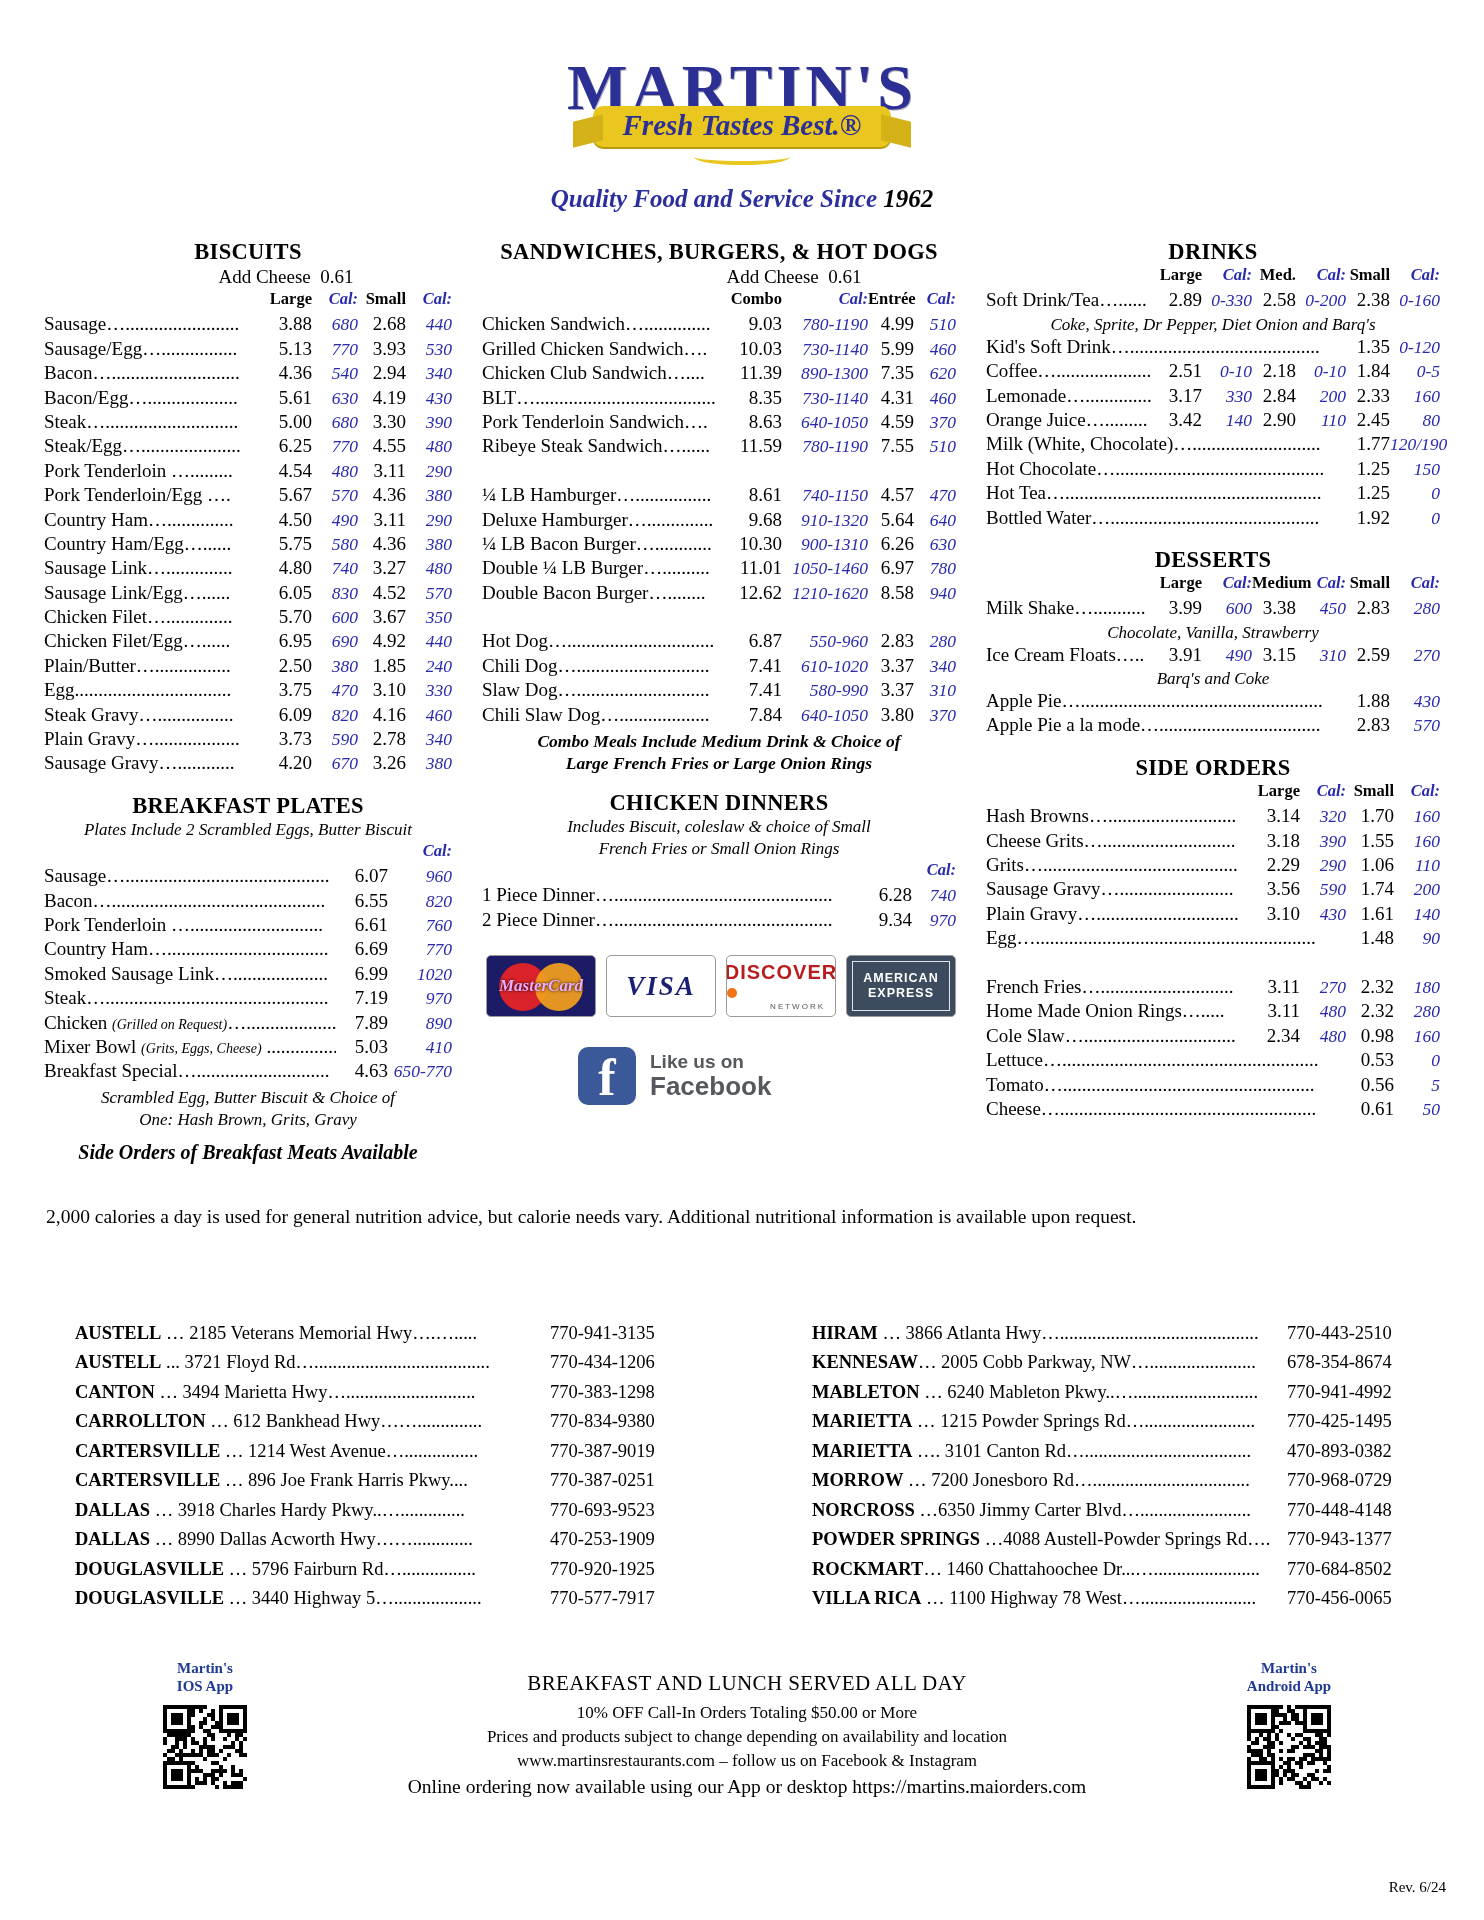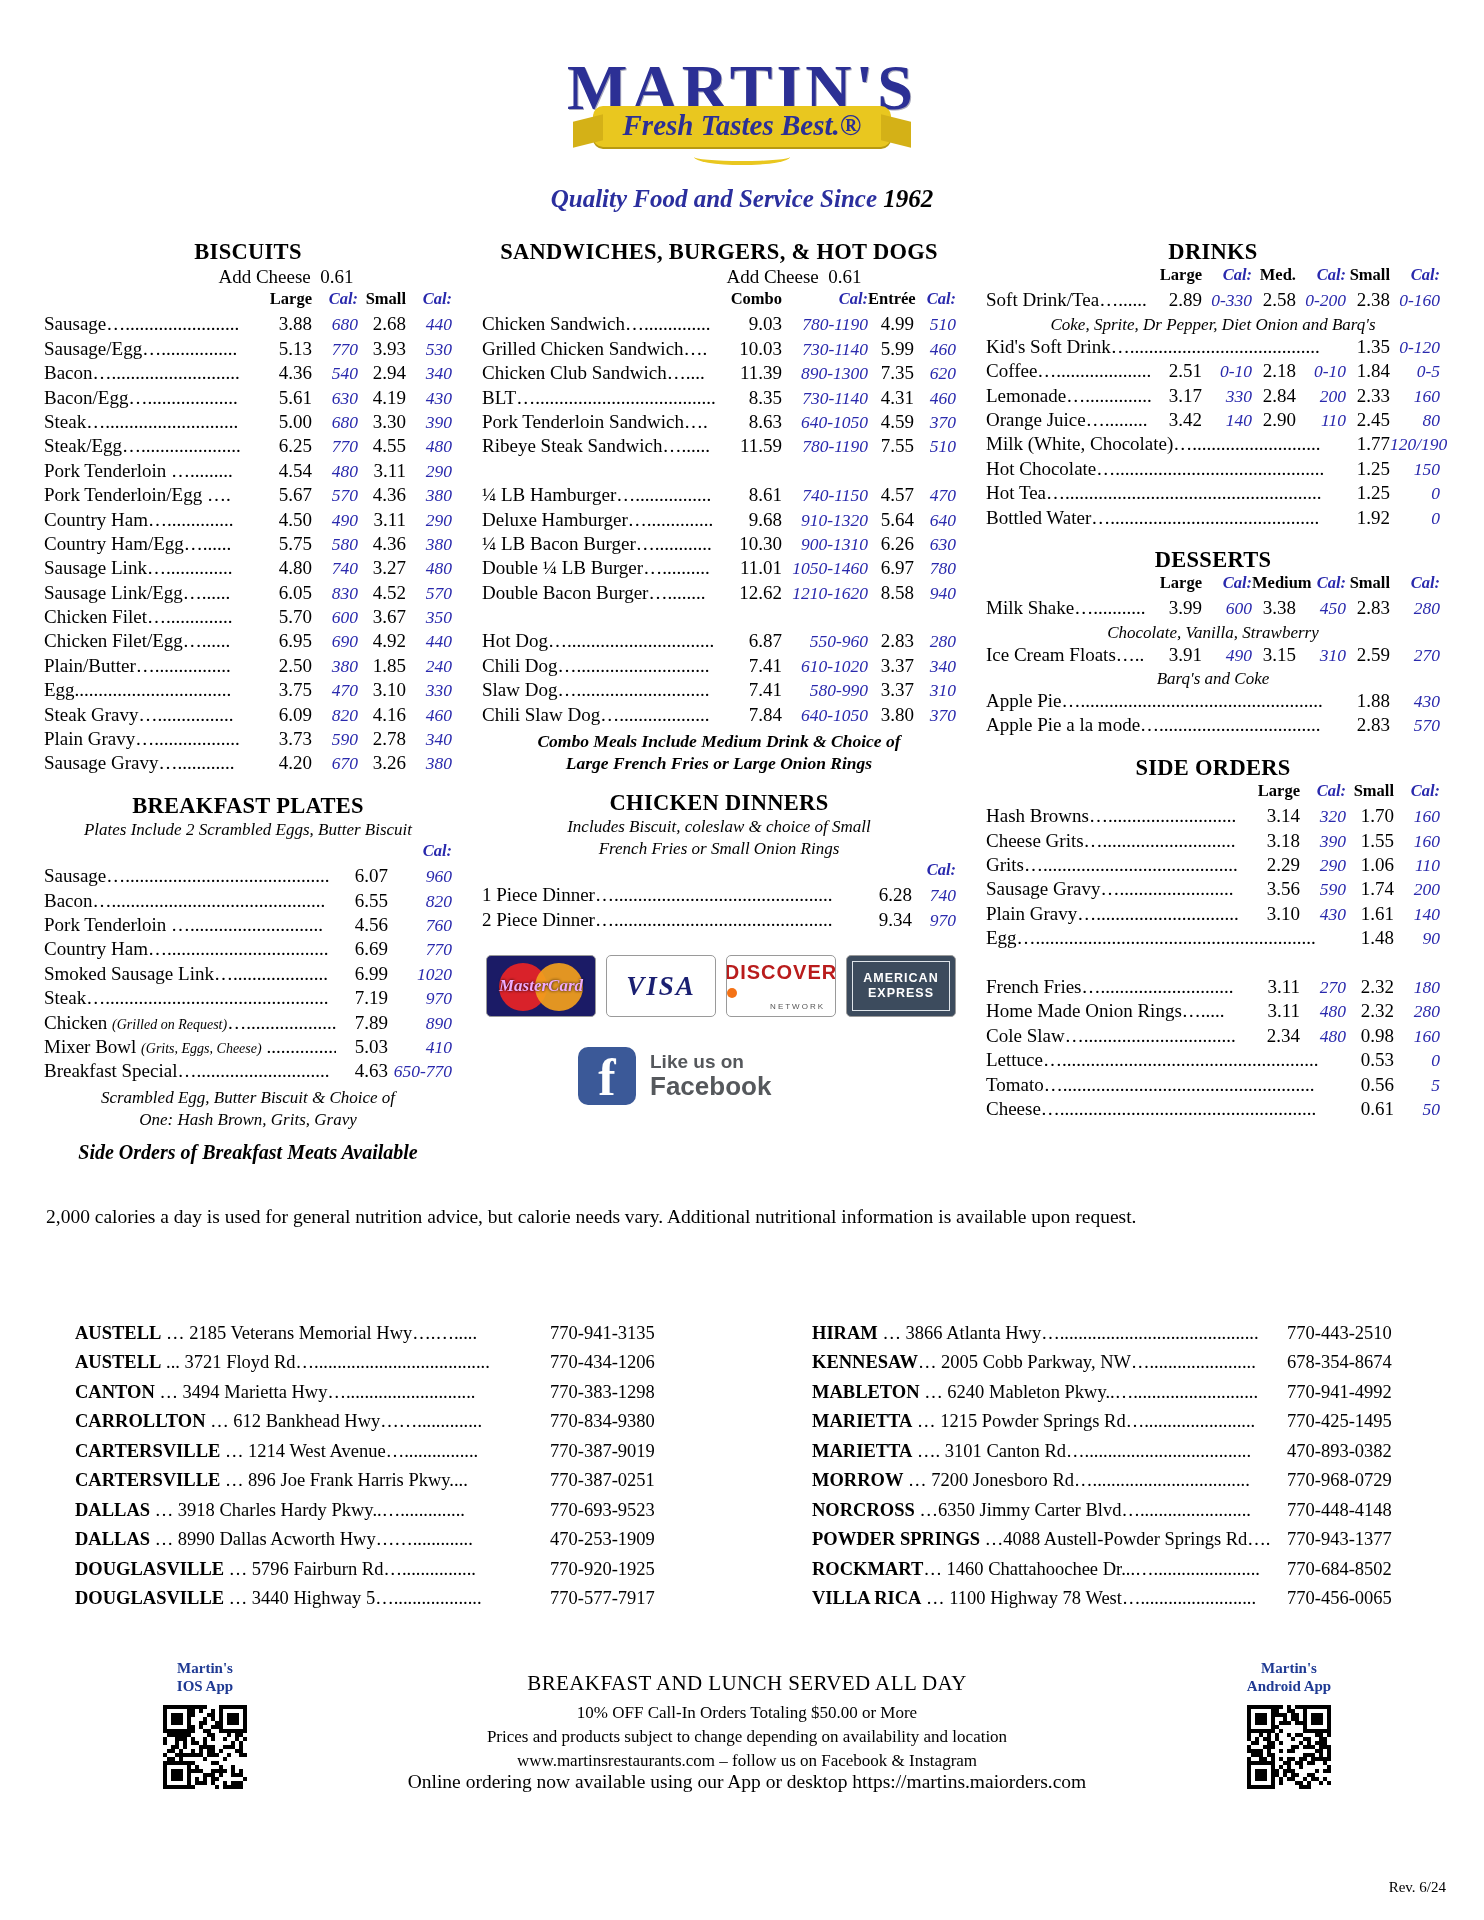--- a/index.html
+++ b/index.html
@@ -86,21 +86,21 @@
   .qr-block { width:160px; text-align:center; }
   .qr-label { color:#1f3a93; font-weight:bold; font-size:15px; line-height:18px; }
   .qr { margin-top:10px; display:inline-block; line-height:0; }
   .qr svg rect { fill:#000; }
   .qr svg rect[fill="#fff"] { fill:#fff; }
   .footer-center { flex:1; text-align:center; padding-top:12px; }
   .fc1 { font-size:21px; letter-spacing:.4px; }
   .fc2 { font-size:17px; margin-top:7px; }
   .fc3 { font-size:17px; margin-top:4px; }
   .fc4 { font-size:17px; margin-top:4px; }
-  .fc5 { font-size:19.5px; }
+  .fc5 { font-size:19.5px; margin-top:5px; }
   .rev { position:absolute; right:38px; bottom:24px; font-size:15px; }
 </style>
 </head>
 <body>
 
 <div class="page">
 
   <div class="header">
     <div class="logo">
       <div class="logo-name">MARTIN'S</div>
@@ -301,21 +301,21 @@
             </div>
 
             <div class="row">
               <span class="nm"><span>Bacon….............................................</span><span class="small-note"></span><span></span></span>
               <span class="pr w52">6.55</span>
               <span class="cal w64">820</span>
             </div>
 
             <div class="row">
               <span class="nm"><span>Pork Tenderloin …............................</span><span class="small-note"></span><span></span></span>
-              <span class="pr w52">4.56</span>
+              <span class="pr w52">6.61</span>
               <span class="cal w64">760</span>
             </div>
 
             <div class="row">
               <span class="nm"><span>Country Ham…..................................</span><span class="small-note"></span><span></span></span>
               <span class="pr w52">6.69</span>
               <span class="cal w64">770</span>
             </div>
 
             <div class="row">

